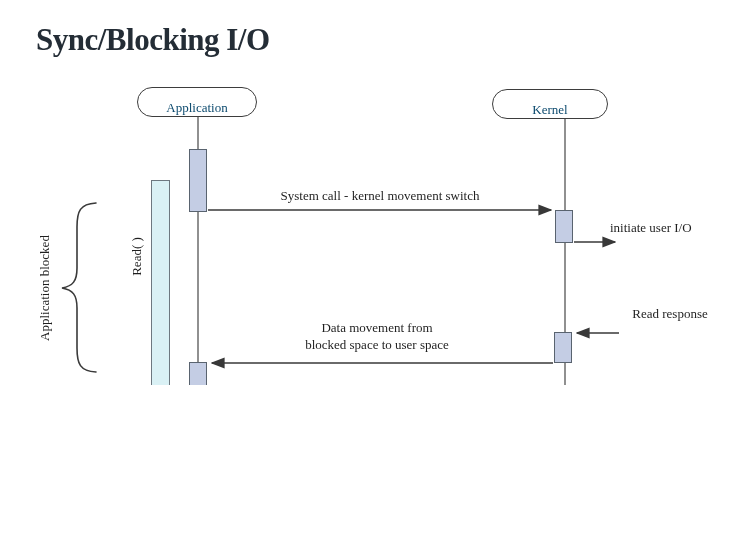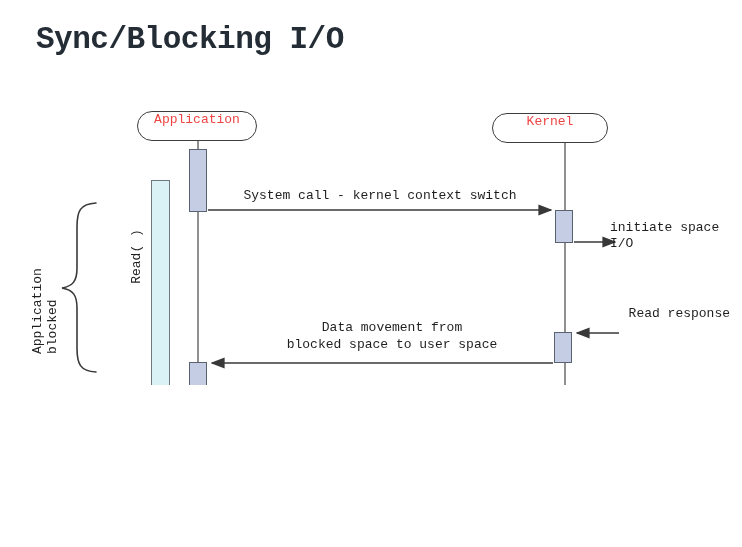--- a/index.html
+++ b/index.html
@@ -1,35 +1,35 @@
 <!DOCTYPE html>
 <html><head>
 <meta charset="utf-8">
 <style>
   html,body{margin:0;padding:0;background:#ffffff;}
   #stage{
     position:relative;
     width:742px;height:385px;
     background:#ffffff;
-    font-family:Liberation Mono, monospace;
+    font-family:Liberation Serif, serif;
     overflow:hidden;
   }
   .title{
     position:absolute;left:36px;top:22px;
     font-size:31px;font-weight:bold;letter-spacing:-0.5px;
     color:#242d36;
   }
   svg.layer{position:absolute;left:0;top:0;z-index:1;}
   .stadium{
     position:absolute;z-index:3;
     box-sizing:border-box;
     border:1.6px solid #3d3d3d;border-radius:15px;
     background:#ffffff;
-    display:flex;align-items:flex-start;justify-content:center;
-    font-size:13px;color:#ef4444;margin-top:24px;
+    display:flex;align-items:flex-end;justify-content:center;
+    font-size:13px;color:#0c4a6e;
   }
   .stadium.app{left:137px;top:87px;width:120px;height:30px;}
   .stadium.kernel{left:492px;top:89px;width:116px;height:30px;}
   .activation{
     position:absolute;z-index:2;
     box-sizing:border-box;
     background:#c4cde4;border:1.6px solid #59636f;
     width:18px;
   }
   .act-app-1{left:189px;top:149px;height:63px;}
@@ -41,22 +41,22 @@
     box-sizing:border-box;
     left:151px;top:180px;width:19px;height:216px;
     background:#daf1f5;border:1.6px solid #6e7880;
   }
   .msg-label{
     position:absolute;z-index:3;
     font-size:13px;color:#1f1f1f;line-height:16px;
   }
   .lbl-syscall{left:240px;top:188px;width:280px;text-align:center;}
   .lbl-initiate{left:610px;top:220px;width:120px;text-align:left;}
-  .lbl-readresp{left:610px;top:306px;width:120px;text-align:right;}
-  .lbl-datamove{left:282px;top:319px;width:220px;text-align:center;line-height:17px;}
+  .lbl-readresp{left:610px;top:306px;width:120px;text-align:center;}
+  .lbl-datamove{left:267px;top:319px;width:220px;text-align:center;line-height:17px;}
   .vlabel{
     position:absolute;z-index:3;
     font-size:13px;color:#1f1f1f;
     display:flex;align-items:center;justify-content:center;
     transform:rotate(-90deg);
   }
   .lbl-blocked{left:-21px;top:280px;width:132px;height:16px;}
   .lbl-read{left:106px;top:249px;width:60px;height:15px;}
 </style>
 </head>
@@ -91,22 +91,22 @@
     <span>Kernel</span>
   </div>
 
   <div class="activation act-app-1"></div>
   <div class="activation act-app-2"></div>
   <div class="activation act-kernel-1"></div>
   <div class="activation act-kernel-2"></div>
 
   <div class="read-box"></div>
 
-  <div class="msg-label lbl-syscall">System call - kernel context switch</div>
-  <div class="msg-label lbl-initiate">initiate space I/O</div>
+  <div class="msg-label lbl-syscall">System call - kernel movement switch</div>
+  <div class="msg-label lbl-initiate">initiate user I/O</div>
   <div class="msg-label lbl-readresp">Read response</div>
   <div class="msg-label lbl-datamove">
     <div>Data movement from</div>
     <div>blocked space to user space</div>
   </div>
 
   <div class="vlabel lbl-blocked">Application blocked</div>
   <div class="vlabel lbl-read">Read( )</div>
 
 </div>

